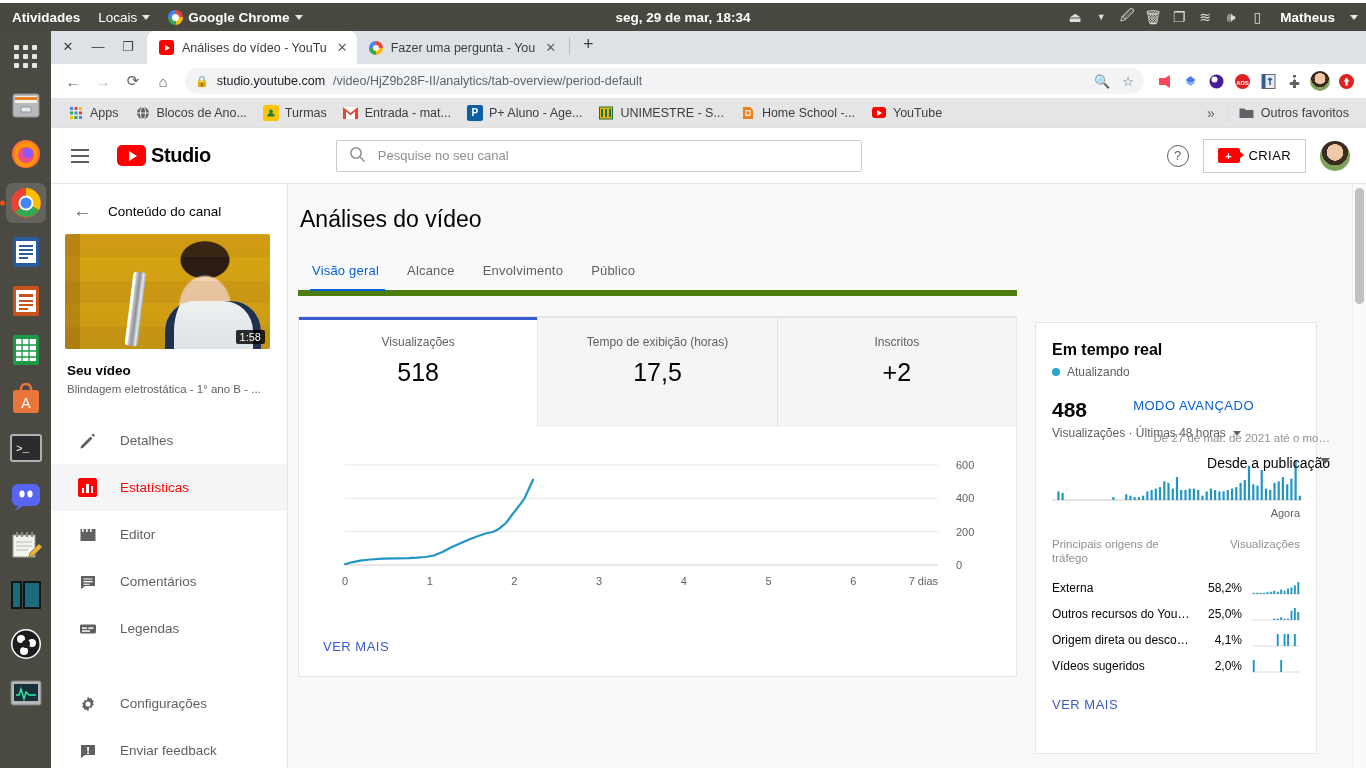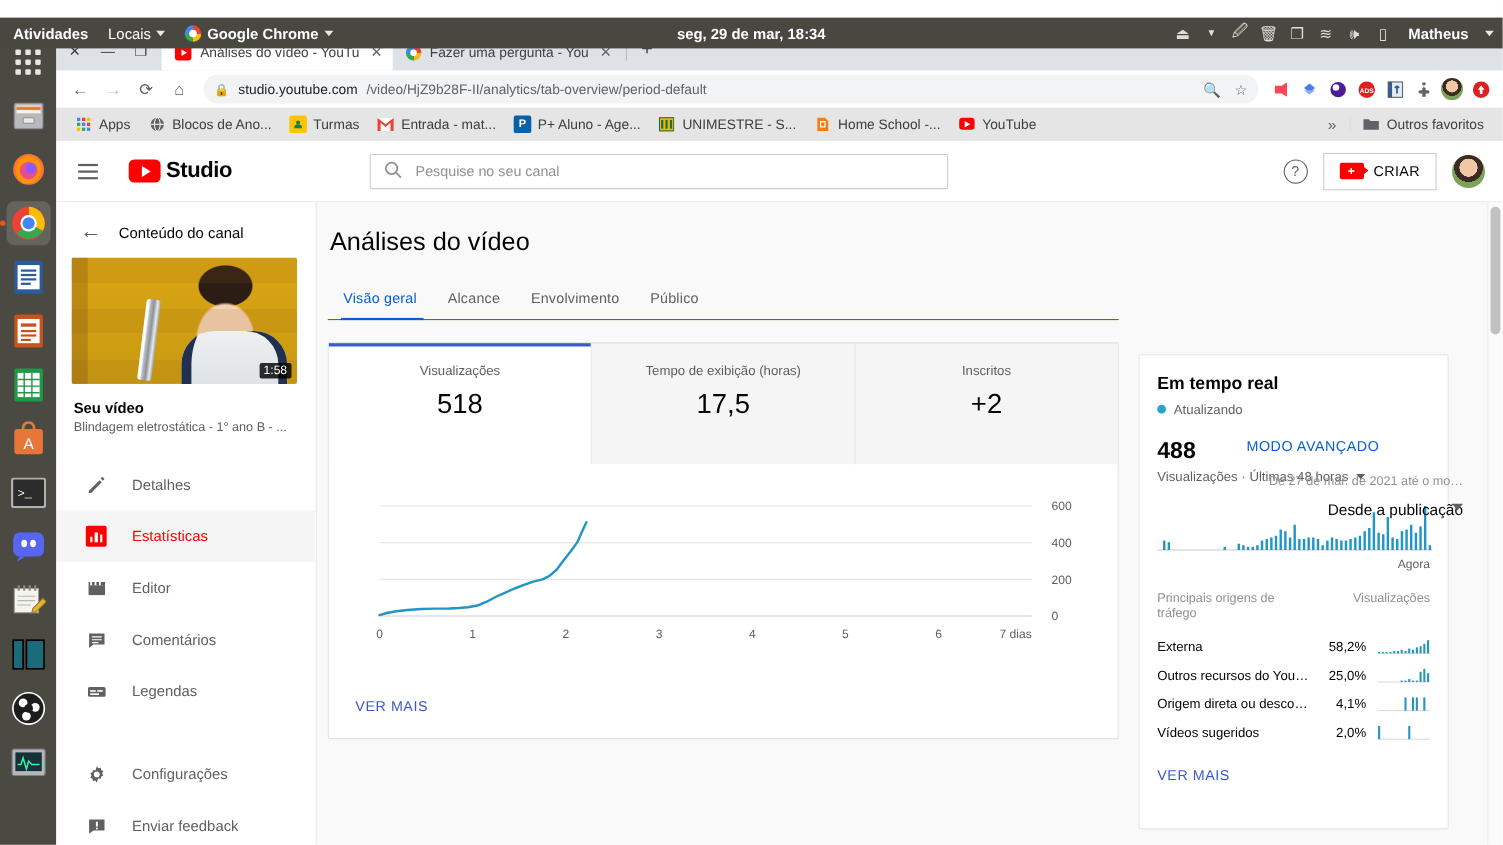--- a/index.html
+++ b/index.html
@@ -6,21 +6,21 @@
   * { box-sizing: border-box; margin: 0; padding: 0; }
   html, body {
     width: 1366px; height: 768px;
     font-family: "Liberation Sans", sans-serif;
     overflow: hidden;
     background: #fff;
   }
 
   
   #gnome-topbar {
-    position: absolute; top: 16px; left: 0;
+    position: absolute; top: 3px; left: 0;
     width: 1366px; height: 28px;
     background: #494840;
     color: #ffffff;
     display: flex; align-items: center;
     font-size: 13.5px;
     z-index: 60;
   }
   .gn-item { display: flex; align-items: center; gap: 5px; padding: 0 9px; height: 28px; }
   .gn-item.strong { font-weight: bold; }
   #gnome-activities { padding-left: 12px; font-weight: bold; }
@@ -207,21 +207,21 @@
   #content-left { width:719px; flex:none; }
   #page-title { font-size:23px; color:#030303; padding:22px 0 0 12px; font-weight:400; }
   #modo-avancado { position:absolute; right:112px; top:214px; font-size:13px; font-weight:500;
                    color:#065fd4; letter-spacing:.5px; }
   #daterange { position:absolute; right:36px; top:248px; width:240px; text-align:right; }
   #daterange .dr1 { font-size:11.5px; color:#909090; }
   #daterange .dr2 { font-size:14px; color:#030303; margin-top:11px; }
   #daterange .drcaret { position:absolute; right:0; top:26px; width:0;height:0;
         border-left:5px solid transparent;border-right:5px solid transparent;border-top:6px solid #606060;}
 
-  #tabs { display:flex; gap:0; padding-left:12px; margin-top:22px; border-bottom:1px solid #4d7c0f; }
+  #tabs { display:flex; gap:0; padding-left:12px; margin-top:22px; border-bottom:6px solid #4d7c0f; }
   .tabitem { font-size:13px; color:#606060; padding:8px 14px 12px 14px; position:relative; letter-spacing:.2px;}
   .tabitem:first-child { padding-left:2px; }
   .tabitem.sel { color:#065fd4; font-weight:500; }
   .tabitem.sel::after { content:''; position:absolute; left:0; right:8px; bottom:-1px; height:2px; background:#065fd4; }
 
   #overview-card { background:#fff; border:1px solid #e5e5e5; border-radius:2px; margin-top:20px; }
   #headline { text-align:center; font-size:23px; font-weight:bold; color:#030303; padding:30px 20px 26px 20px; }
   #metric-row { display:flex; border-top:1px solid #e5e5e5; }
   .metric { flex:1; text-align:center; padding:17px 0 40px 0; background:#f5f5f5;
             border-right:1px solid #e5e5e5; position:relative; }

